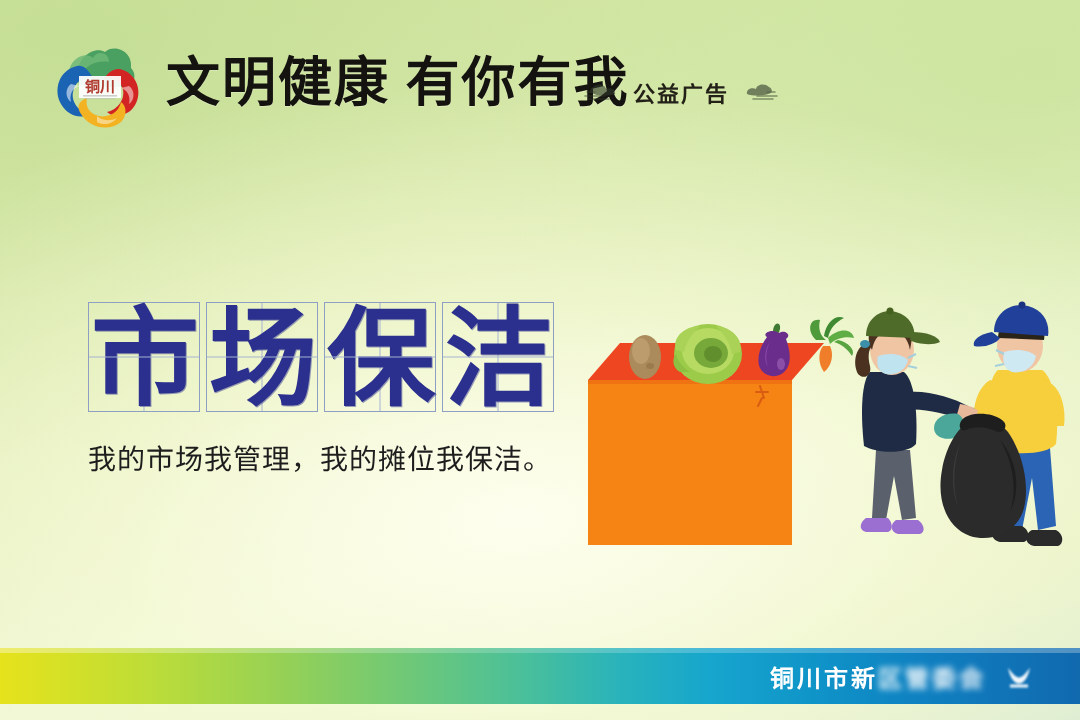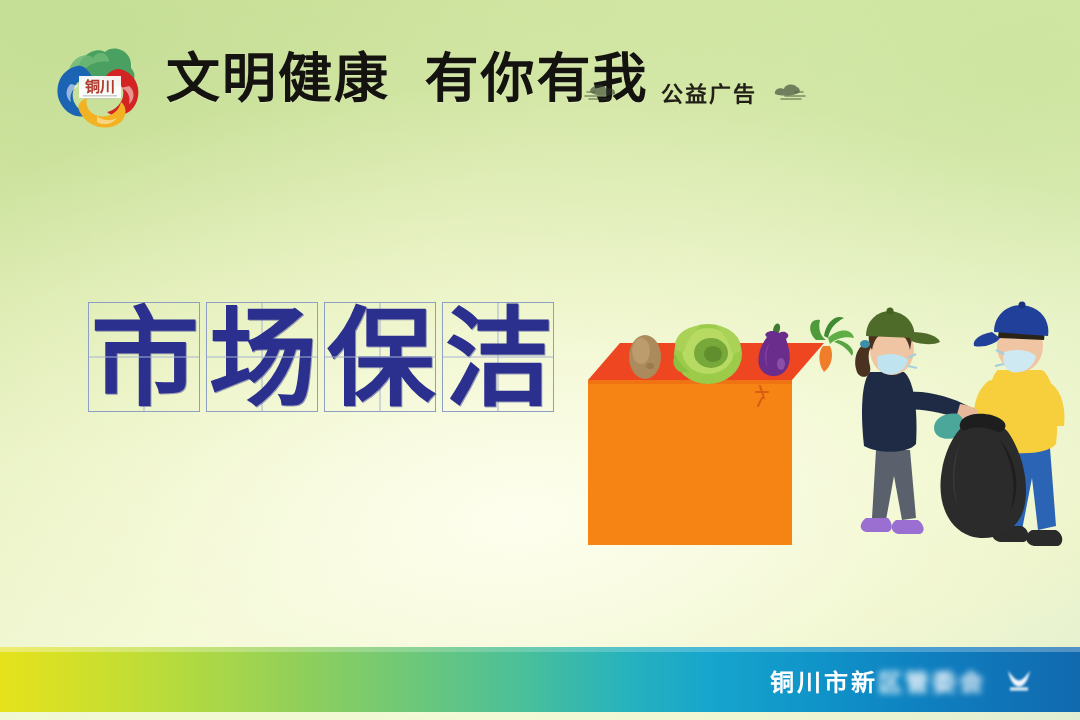--- a/index.html
+++ b/index.html
@@ -19,31 +19,30 @@
   }
 
   
   .header{position:absolute;left:0;top:0;width:1080px;height:160px;}
 
   .logo{position:absolute;left:47px;top:36px;width:104px;height:104px;}
   .logo svg{display:block;width:104px;height:104px;}
 
   .headline{
     position:absolute;left:166px;top:52px;
-    font-family:Liberation Mono, monospace;
+    font-family:Liberation Serif, serif;
     font-size:54px;line-height:62px;font-weight:bold;color:#15130f;
     letter-spacing:2px;white-space:nowrap;
     text-shadow:0 1px 0 rgba(255,255,255,.25);
   }
 
   .adtag{position:absolute;left:583px;top:76px;display:flex;align-items:center;gap:8px;}
   .adtag .label{
     font-size:22px;font-weight:bold;color:#232018;letter-spacing:2px;
     white-space:nowrap;
-    margin-left:28px;
   }
   .flourish{display:block;width:42px;height:22px;opacity:.75;}
   .flourish.right{transform:scaleX(-1);}
 
   
   .chapter{position:absolute;left:152px;top:176px;width:296px;height:70px;}
   .chapter svg{position:absolute;left:0;top:0;width:296px;height:70px;}
   .chapter .txt{
     position:absolute;left:0;top:0;width:296px;height:70px;
     display:flex;align-items:center;justify-content:center;
@@ -79,21 +78,21 @@
     letter-spacing:1px;
   }
   .slogan div{white-space:nowrap;}
 
   
   .scene{position:absolute;left:560px;top:280px;width:520px;height:290px;}
   .scene svg{display:block;width:520px;height:290px;}
 
   
   .footer{
-    position:absolute;left:0;bottom:8px;width:1080px;height:65px;
+    position:absolute;left:0;bottom:16px;width:1080px;height:56px;
     background:linear-gradient(90deg,#e6e21c 0%,#d2e028 7%,#b6db3d 16%,#93d058 27%,#6ec878 38%,#48bf9c 49%,#27b2bd 58%,#16a5cd 66%,#0f93c8 76%,#0f7fc0 86%,#1169ae 100%);
   }
   .footer .topline{
     position:absolute;left:0;top:0;width:100%;height:5px;
     background:linear-gradient(90deg,rgba(255,255,255,.55),rgba(255,255,255,.30) 45%,rgba(255,255,255,.42));
     opacity:.65;
   }
   .footer .credit{
     position:absolute;right:46px;top:50%;transform:translateY(-50%);
     display:flex;align-items:center;gap:18px;
@@ -163,20 +162,21 @@
     </div>
     <div class="cell">
       <span class="glyph">保</span>
     </div>
     <div class="cell">
       <span class="glyph">洁</span>
     </div>
   </div>
 
   <div class="slogan">
+    <div>我的市场我管理，我的摊位我保洁。</div>
   </div>
 
   <div class="scene">
     <svg viewBox="0 0 520 290" aria-hidden="true">
 
       <g>
         <polygon points="28,100 232,100 264,63 60,63" fill="#ee4620"></polygon>
         <rect x="28" y="100" width="204" height="165" fill="#f58414"></rect>
         <polygon points="232,100 264,63 264,228 232,265" fill="#ef6c12" opacity=".0"></polygon>
         <rect x="28" y="100" width="204" height="4" fill="#e8600f" opacity=".45"></rect>

